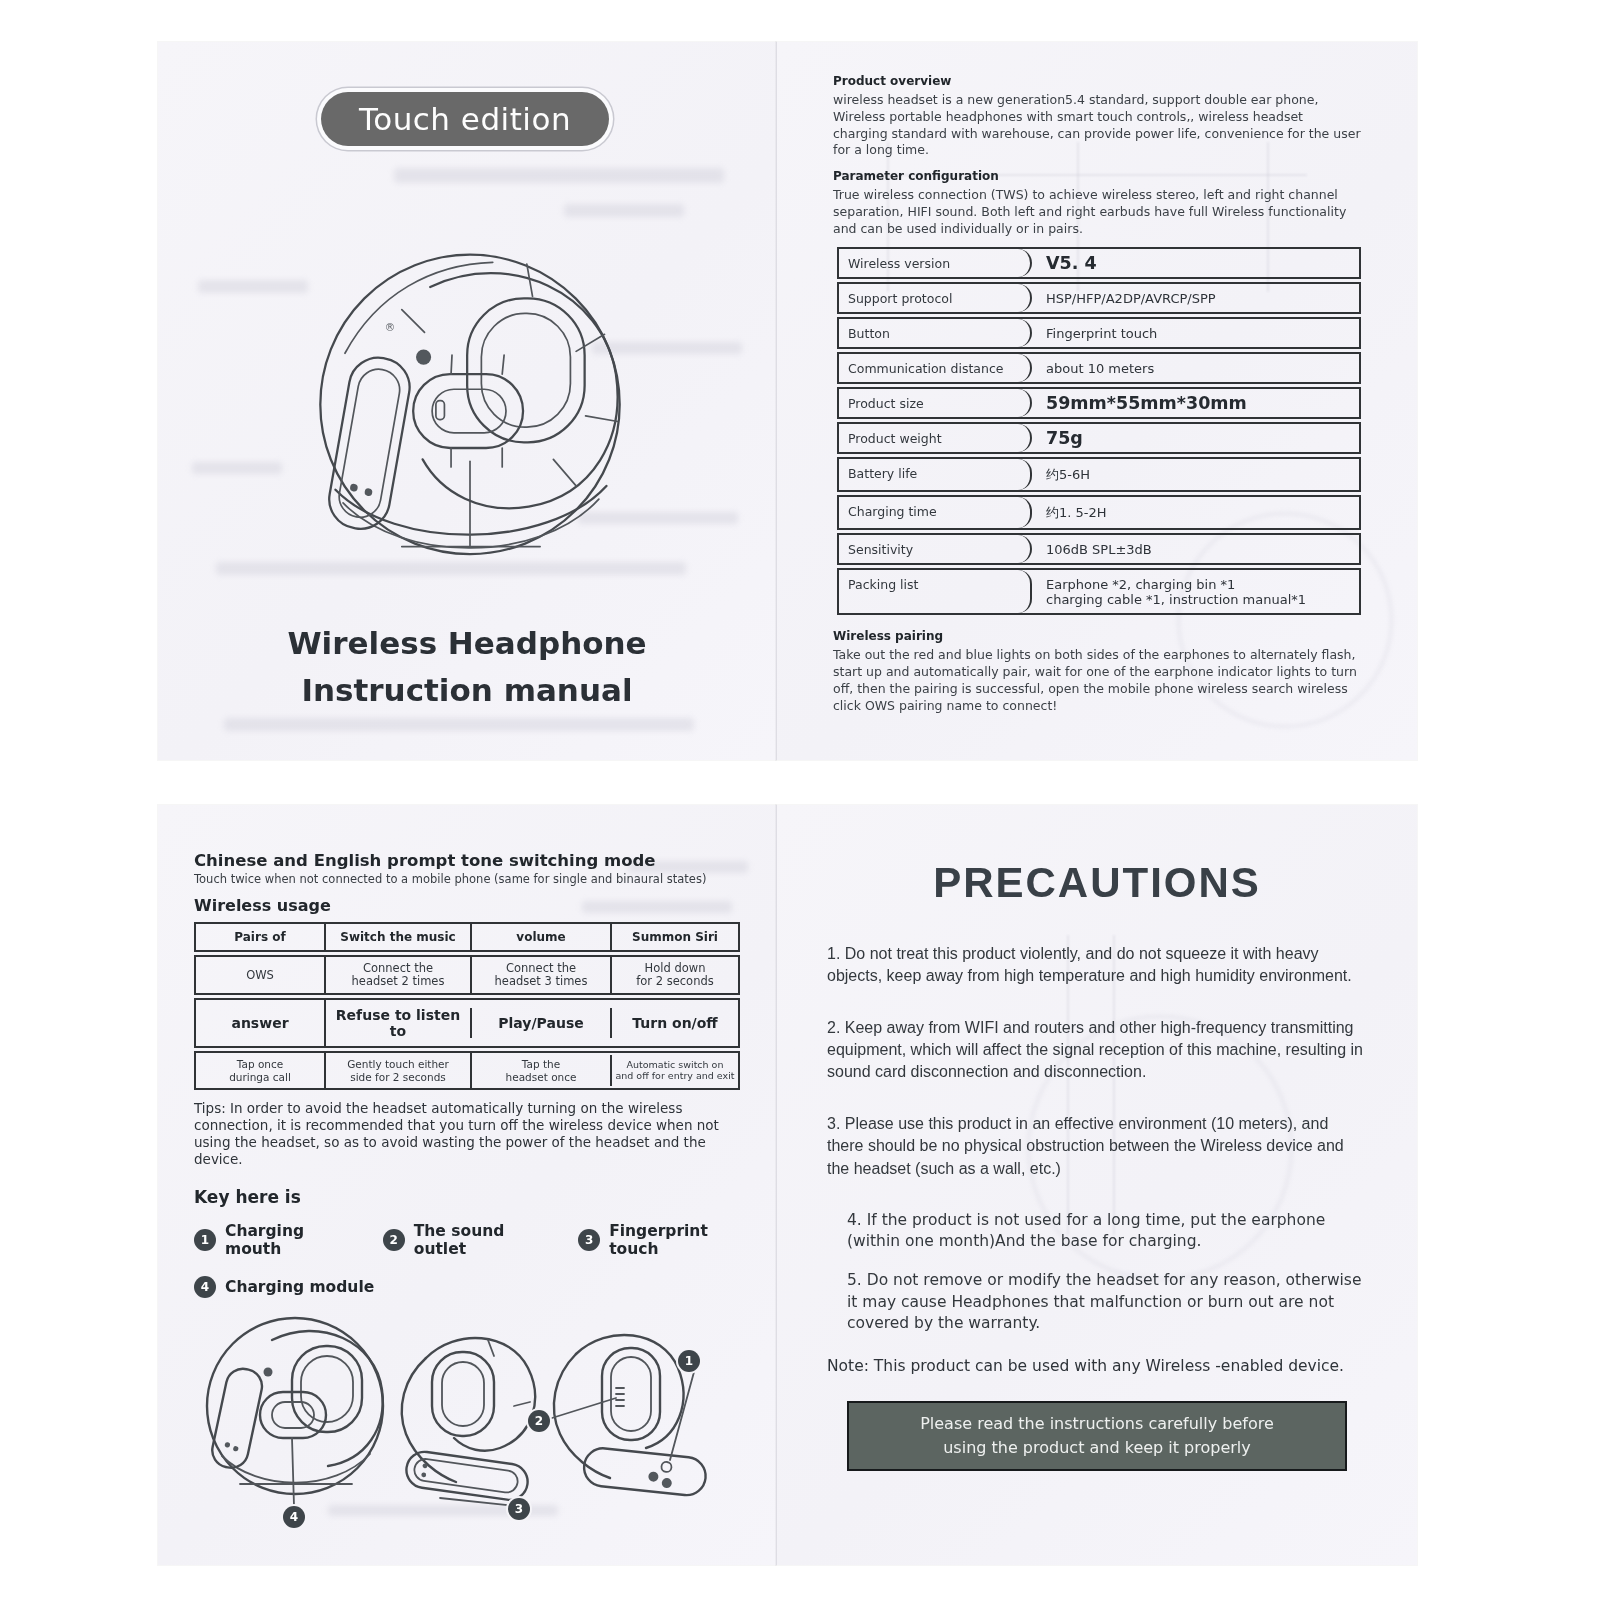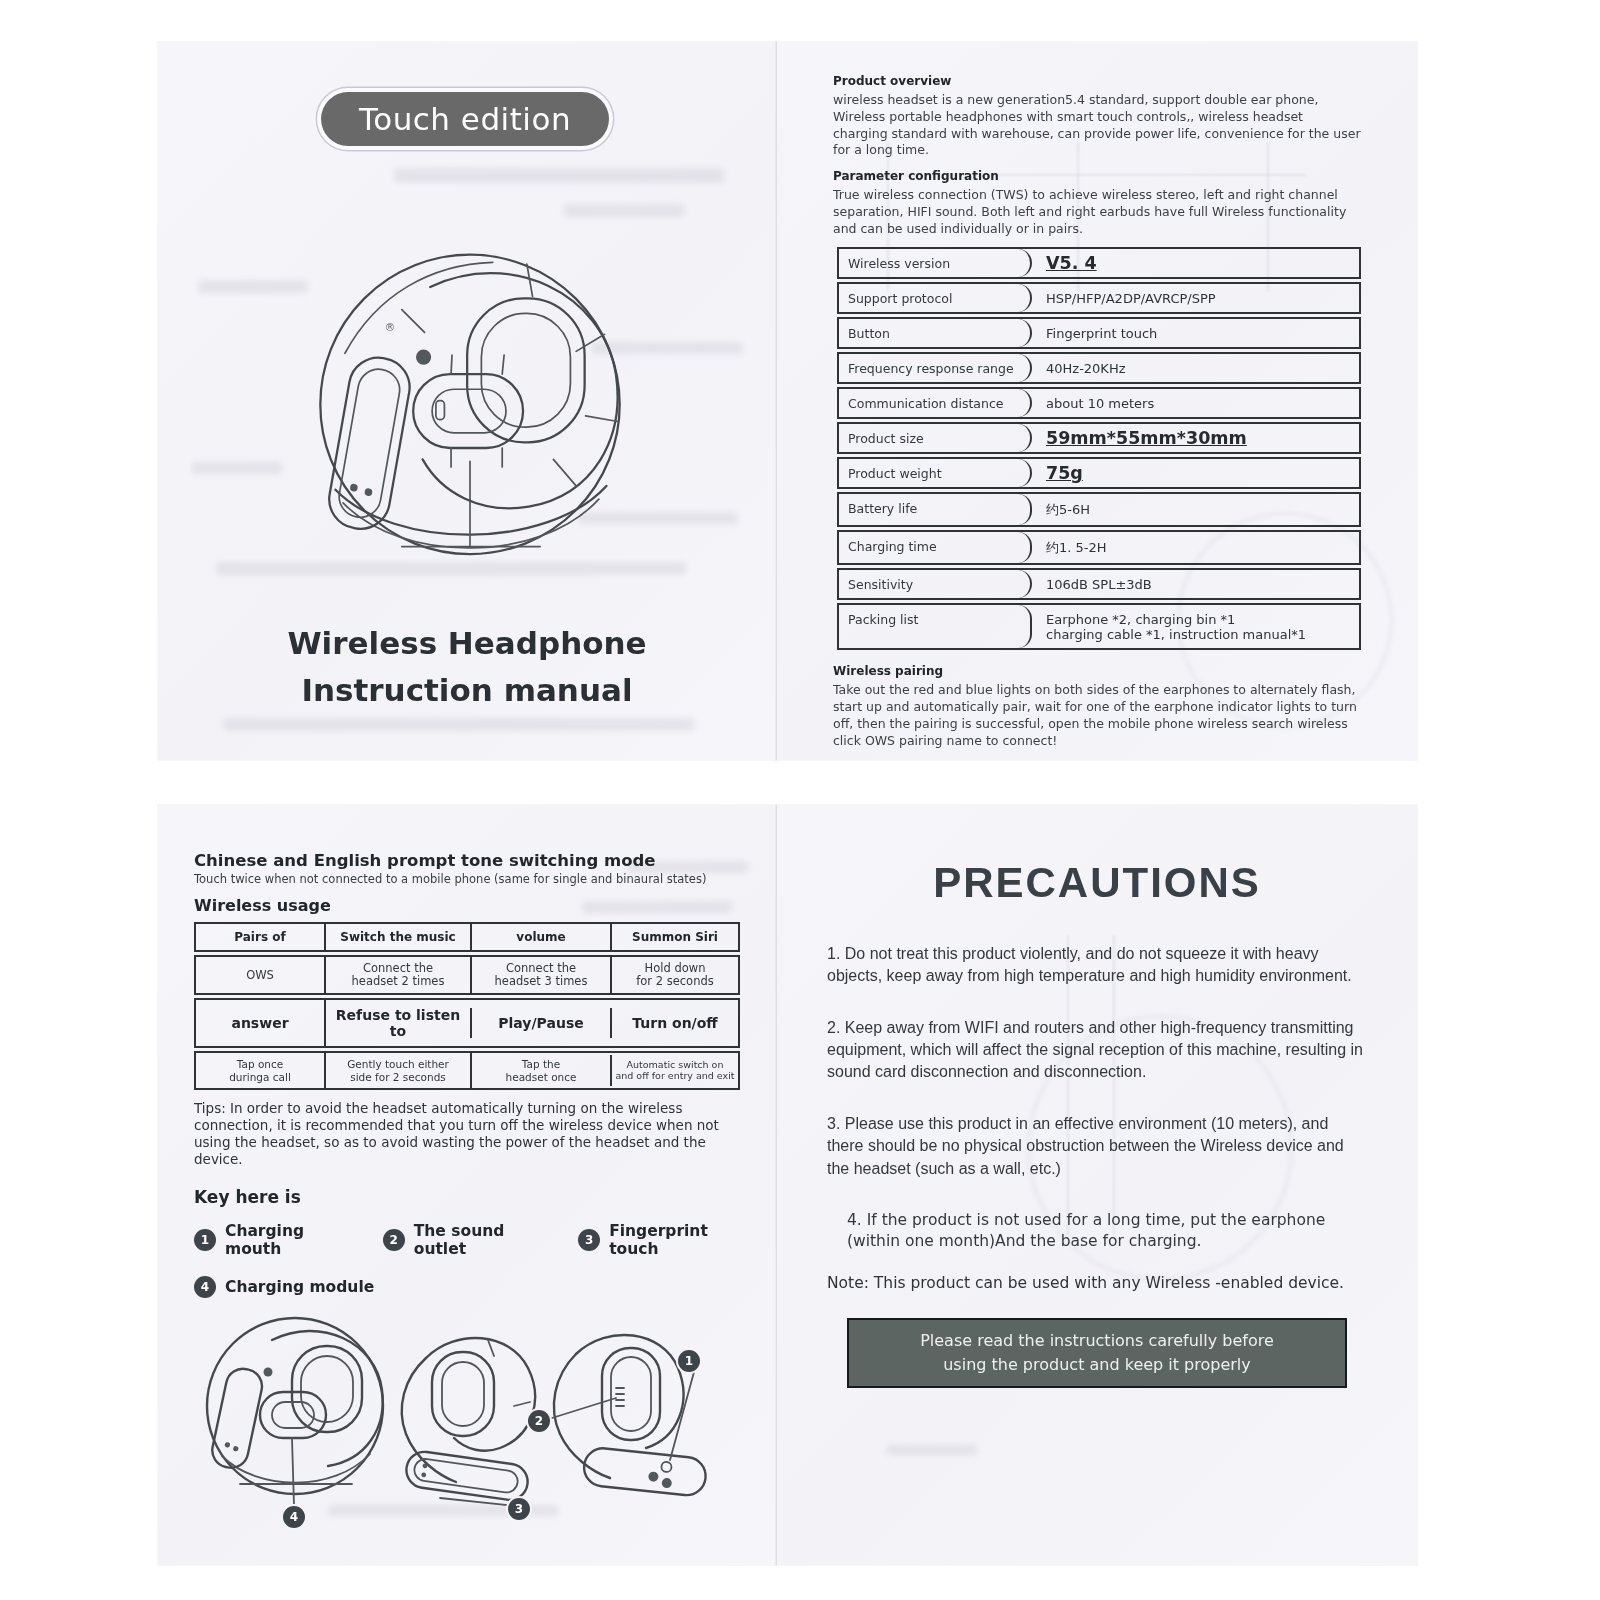--- a/index.html
+++ b/index.html
@@ -26,21 +26,21 @@
   .cover-art{position:absolute;left:132px;top:190px;}
 
   
   .tr-inner{position:relative;padding:32px 56px 0 56px;}
   h3.sec{font-size:12px;font-weight:bold;color:#21262b;margin:0 0 4px 0;}
   p.body{font-size:12.5px;line-height:1.34;color:#3c4147;margin:0 0 10px 0;}
   .ptable{margin:4px 0 14px 4px;}
   .prow{display:flex;border:2px solid #303336;margin-top:3px;}
   .prow .pl{width:176px;border-right:2px solid #303336;padding:7px 6px 6px 9px;font-size:12.5px;color:#33383e;border-radius:14px;}
   .prow .pv{flex:1;padding:7px 6px 6px 14px;font-size:13px;color:#2e3339;white-space:pre-line;}
-  .prow .pv.big{font-size:17.5px;font-weight:bold;padding-top:4px;padding-bottom:3px;color:#262b31;text-decoration:underline;}
+  .prow .pv.big{font-size:17.5px;font-weight:bold;padding-top:4px;padding-bottom:3px;color:#262b31;}
 
   
   .bl-inner{position:relative;padding:46px 36px 0 36px;}
   .bl-h1{font-size:16.5px;font-weight:bold;color:#22272c;margin:0;}
   .bl-sub{font-size:11.5px;color:#383d43;margin:2px 0 0 0;}
   .bl-h2{font-size:16px;font-weight:bold;color:#22272c;margin:10px 0 0 0;}
   .utable{margin-top:7px;}
   .urow{display:grid;grid-template-columns:128px 146px 140px 128px;border:2px solid #303336;margin-top:3px;text-align:center;align-items:center;}
   .urow .uc{border-left:2px solid #303336;padding:5px 2px;white-space:pre-line;}
   .urow .uc:first-child{border-left:none;}
@@ -157,24 +157,20 @@
         </div>
         <div class="prow">
           <div class="pl">Support protocol</div>
           <div class="pv">HSP/HFP/A2DP/AVRCP/SPP</div>
         </div>
         <div class="prow">
           <div class="pl">Button</div>
           <div class="pv">Fingerprint touch</div>
         </div>
         <div class="prow">
-          <div class="pl">Frequency response range</div>
-          <div class="pv">40Hz-20KHz</div>
-        </div>
-        <div class="prow">
           <div class="pl">Communication distance</div>
           <div class="pv">about 10 meters</div>
         </div>
         <div class="prow">
           <div class="pl">Product size</div>
           <div class="pv big">59mm*55mm*30mm</div>
         </div>
         <div class="prow">
           <div class="pl">Product weight</div>
           <div class="pv big">75g</div>
@@ -343,19 +339,20 @@
     <div class="ghost-line" style="left:290px;top:130px;width:2px;height:300px;"></div>
     <div class="ghost-line" style="left:336px;top:130px;width:2px;height:300px;"></div>
     <div class="ghost" style="left:110px;top:640px;width:90px;height:10px;"></div>
 
     <div class="br-inner">
       <h2 class="prec-title">PRECAUTIONS</h2>
       <p class="prec-item first">1. Do not treat this product violently, and do not squeeze it with heavy objects, keep away from high temperature and high humidity environment.</p>
       <p class="prec-item">2. Keep away from WIFI and routers and other high-frequency transmitting equipment, which will affect the signal reception of this machine, resulting in sound card disconnection and disconnection.</p>
       <p class="prec-item">3. Please use this product in an effective environment (10 meters), and there should be no physical obstruction between the Wireless device and the headset (such as a wall, etc.)</p>
       <p class="prec-item rounded">4. If the product is not used for a long time, put the earphone (within one month)And the base for charging.</p>
+      <p class="prec-item rounded tight">5. Do not remove or modify the headset for any reason, otherwise it may cause Headphones that malfunction or burn out are not covered by the warranty.</p>
       <p class="note">Note: This product can be used with any Wireless -enabled device.</p>
       <div class="banner">Please read the instructions carefully before
 using the product and keep it properly</div>
     </div>
   </div>
 
 </div>
 
 </body></html>

